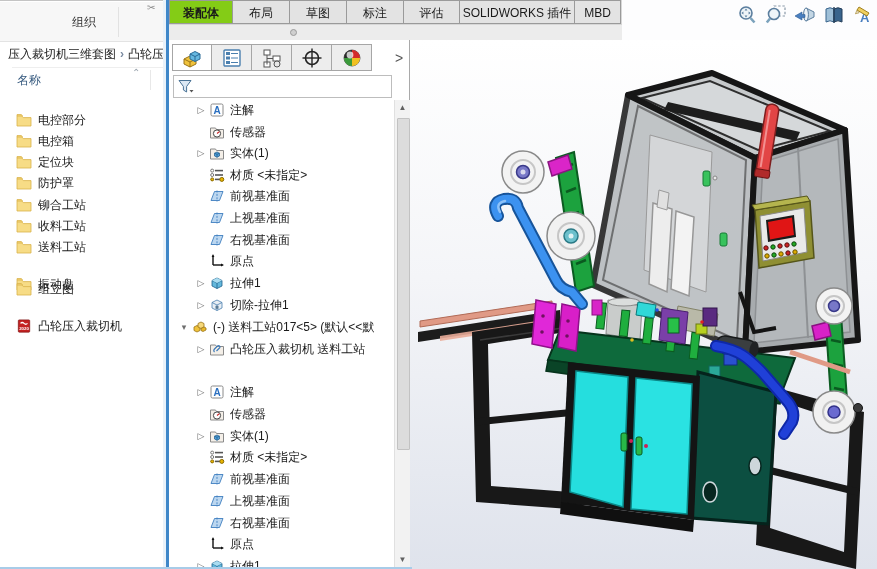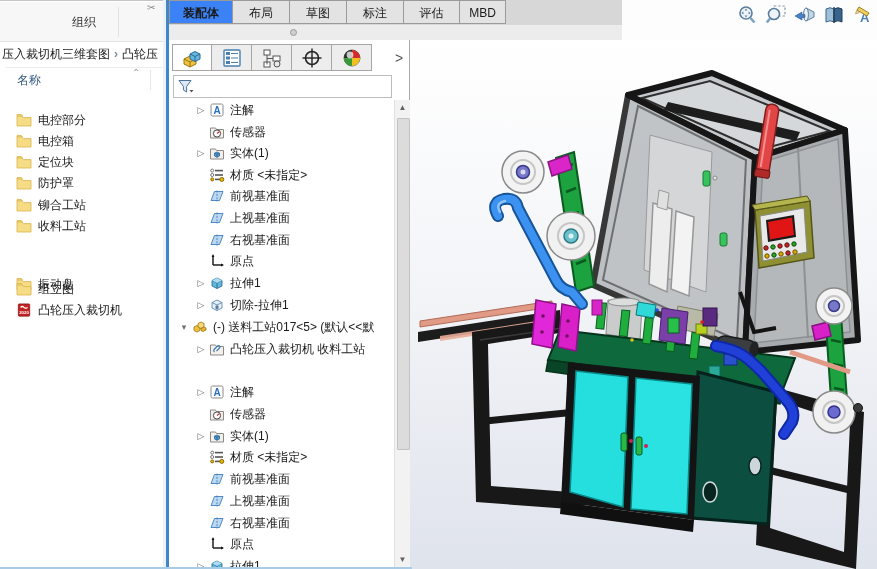--- a/index.html
+++ b/index.html
@@ -7,40 +7,40 @@
          font-family:"Liberation Sans","DejaVu Sans",sans-serif;
          font-size:12px;color:#1a1a1a;background:#fff;}
   .abs{position:absolute;}
 
   
   .explorer{left:0;top:0;width:163px;height:569px;background:#fff;border-top:1px solid #c4c4c4;}
   .exp-toolbar{left:0;top:1px;width:163px;height:39px;background:#f7f7f7;border-bottom:1px solid #e3e3e3;}
   .exp-group-label{left:36px;top:12px;width:60px;text-align:right;color:#333;}
   .exp-vdiv{left:118px;top:5px;width:1px;height:30px;background:#e2e2e2;}
   .exp-cut{left:147px;top:0px;width:14px;height:11px;overflow:hidden;color:#8a8a8a;font-size:10px;}
-  .exp-crumbbar{left:6px;top:41px;width:163px;height:25px;background:#fff;border-bottom:1px solid #eeeeee;line-height:25px;white-space:nowrap;}
+  .exp-crumbbar{left:12px;top:41px;width:163px;height:25px;background:#fff;border-bottom:1px solid #eeeeee;line-height:25px;white-space:nowrap;}
   .crumb-seg{color:#222;}
   .crumb-sep{color:#7a8aa0;padding:0 4px;font-weight:bold;}
   .exp-header{left:0;top:67px;width:163px;height:24px;line-height:24px;color:#2a5a8a;}
   .exp-header .hname{padding-left:17px;color:#35597e;}
   .exp-sort{left:132px;top:66px;color:#9aa4ae;font-size:10px;}
   .exp-hdiv{left:150px;top:69px;width:1px;height:20px;background:#e8e8e8;}
   .file-row{left:0;width:163px;height:20px;display:flex;align-items:center;cursor:default;}
   .file-row .ficon{margin-left:16px;width:16px;height:14px;flex:0 0 16px;}
   .file-row .flabel{margin-left:6px;white-space:nowrap;}
   .win-border-light{left:163px;top:0;width:3px;height:569px;background:#e9f2fa;}
   .win-border-blue{left:166px;top:0;width:3px;height:569px;background:#3f87c9;}
   .bottom-blue{left:0;top:567px;width:412px;height:2px;background:#a8cce8;}
 
   
   .ribbon-bar{left:169px;top:0;width:453px;height:25px;background:#d7d7d7;display:flex;}
   .rtab{height:24px;line-height:24px;text-align:center;border:1px solid #9a9a9a;border-left:none;
         background:#e3e3e3;color:#1a1a1a;box-sizing:border-box;}
   .rtab:first-child{border-left:1px solid #9a9a9a;}
-  .rtab.active{background:#3b82f6;font-weight:bold;}
+  .rtab.active{background:#84cc16;font-weight:bold;}
   .ribbon-strip{left:169px;top:25px;width:453px;height:15px;background:#ececec;border-bottom:1px solid #d0d0d0;}
   .strip-dot{left:290px;top:29px;width:7px;height:7px;border-radius:50%;background:#cfcfcf;border:1px solid #9a9a9a;box-sizing:border-box;}
   .top-right-bg{left:622px;top:0;width:255px;height:40px;background:#fdfdfe;}
   .headsup{left:735px;top:3px;width:142px;height:26px;display:flex;gap:5px;overflow:hidden;}
   .hu-btn{width:24px;height:24px;flex:0 0 24px;}
 
   
   .fpanel{left:169px;top:40px;width:241px;height:529px;background:#ffffff;border-right:1px solid #a9a9a9;box-sizing:border-box;}
   .ftabs{left:172px;top:44px;height:28px;display:flex;}
   .ftab{width:40px;height:27px;border:1px solid #a6a6a6;border-left:none;background:#ededed;
@@ -249,49 +249,56 @@
           <use href="#i-folder"></use>
         </svg>
       <span class="flabel">收料工站</span>
       </div>
     <div class="abs file-row" style="top:194px">
       <svg class="ficon">
           <use href="#i-folder"></use>
         </svg>
       <span class="flabel">铆合工站</span>
       </div>
+    <div class="abs file-row" style="top:236px">
+      <svg class="ficon">
+          <use href="#i-folder"></use>
+        </svg>
+      <span class="flabel">送料工站</span>
+      </div>
     <div class="abs file-row" style="top:273px">
       <svg class="ficon">
           <use href="#i-folder"></use>
         </svg>
       <span class="flabel">振动盘</span>
       </div>
     <div class="abs file-row" style="top:278px">
       <svg class="ficon">
           <use href="#i-folder"></use>
         </svg>
       <span class="flabel">组立图</span>
       </div>
-    <div class="abs file-row" style="top:299px">
+    <div class="abs file-row" style="top:315px">
       <svg class="ficon" viewBox="0 0 16 16">
           <use href="#i-sw2020"></use>
         </svg>
       <span class="flabel">凸轮压入裁切机</span>
       </div>
   </div>
   <div class="abs win-border-light"></div>
   <div class="abs win-border-blue"></div>
 
   <div class="abs top-right-bg"></div>
   <div class="abs ribbon-bar">
     <div class="rtab active" style="width:64px">装配体</div>
     <div class="rtab" style="width:57px">布局</div>
     <div class="rtab" style="width:57px">草图</div>
     <div class="rtab" style="width:57px">标注</div>
     <div class="rtab" style="width:56px">评估</div>
+    <div class="rtab" style="width:115px">SOLIDWORKS 插件</div>
     <div class="rtab" style="width:46px">MBD</div>
   </div>
   <div class="abs ribbon-strip"></div>
   <div class="abs strip-dot"></div>
 
   <div class="abs headsup">
     <svg class="hu-btn">
         <use href="#i-hu-fit"></use>
       </svg>
     <svg class="hu-btn">
@@ -419,21 +426,21 @@
       <svg class="tr-icon">
         <use href="#i-asm"></use>
       </svg>
       <span class="tr-label">(-) 送料工站017&lt;5&gt; (默认&lt;&lt;默</span>
     </div>
   <div class="abs tree-row lvl1" style="top:339px">
       <span class="tr-arrow">▷</span>
       <svg class="tr-icon">
         <use href="#i-mates"></use>
       </svg>
-      <span class="tr-label">凸轮压入裁切机 收料工站</span>
+      <span class="tr-label">凸轮压入裁切机 送料工站</span>
     </div>
   <div class="abs tree-row lvl1" style="top:382px">
       <span class="tr-arrow">▷</span>
       <svg class="tr-icon">
         <use href="#i-ann"></use>
       </svg>
       <span class="tr-label">注解</span>
     </div>
   <div class="abs tree-row lvl1" style="top:404px">
       <span class="tr-arrow"></span>

